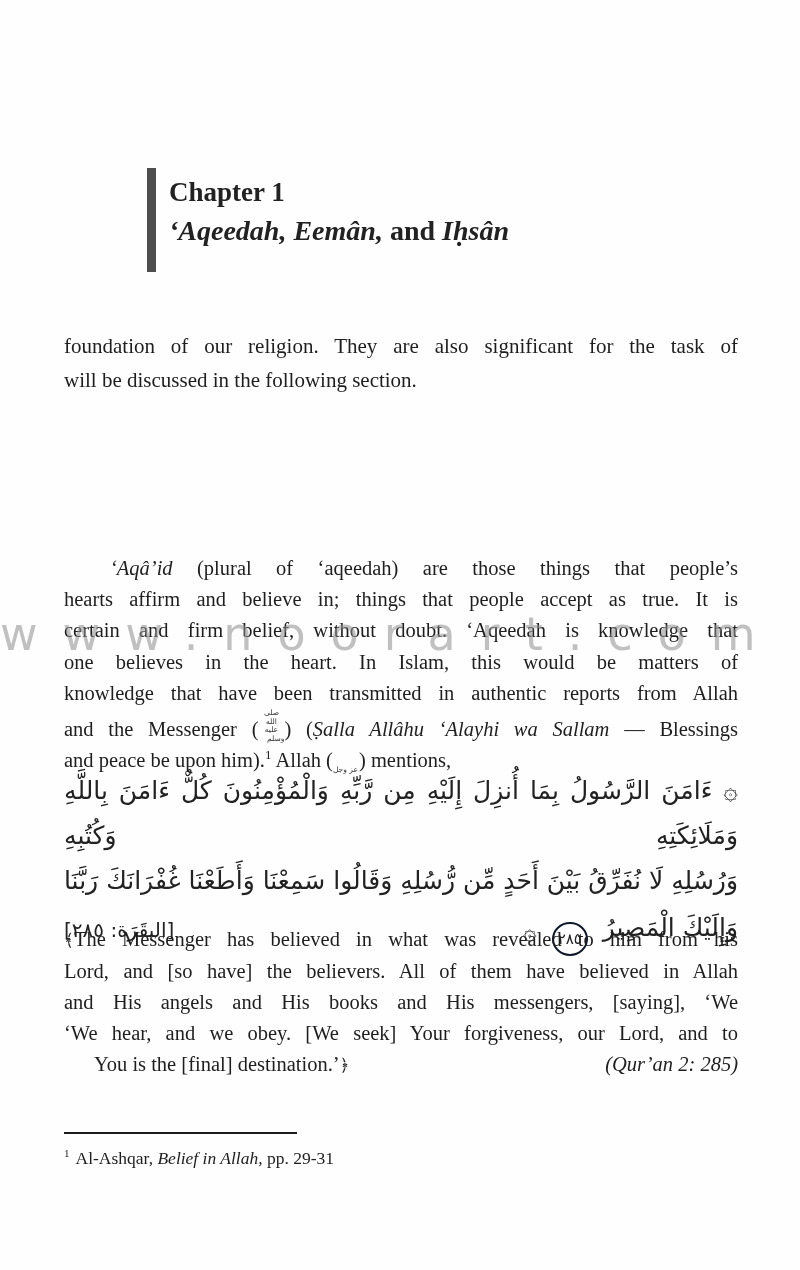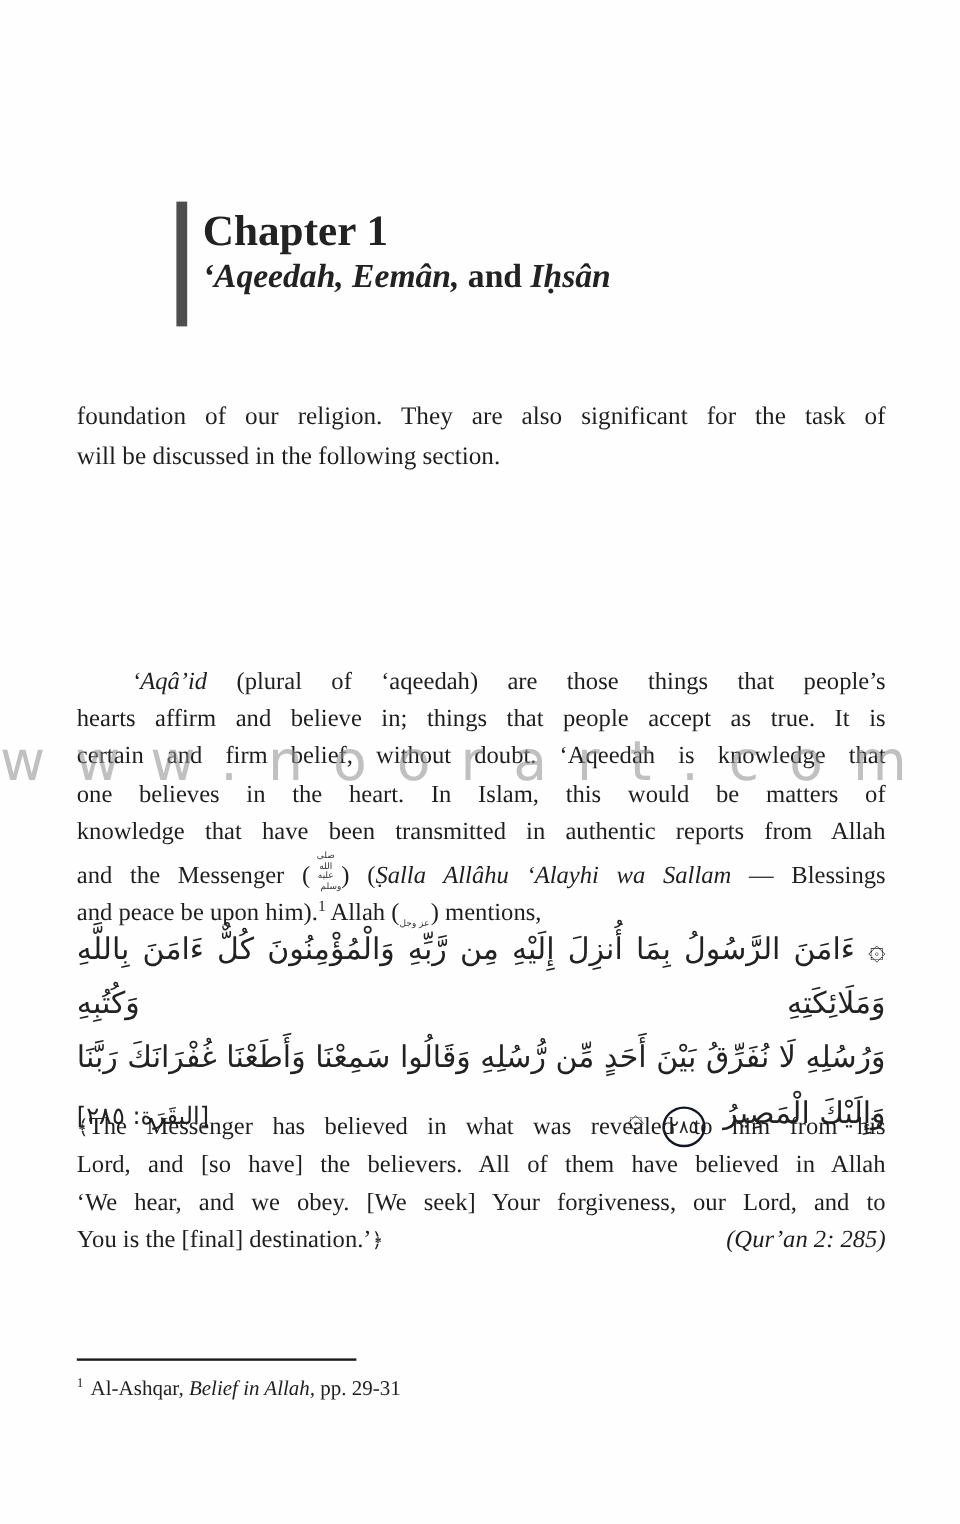--- a/index.html
+++ b/index.html
@@ -7,34 +7,34 @@
         font-family:"Liberation Serif",serif;color:#1e1e1e;}
 
   
   .watermark{position:absolute;top:604px;left:0;width:810px;z-index:9;
              font-family:"DejaVu Sans",sans-serif;font-size:46px;line-height:60px;
              letter-spacing:25px;color:#8f8f8f;opacity:.55;white-space:nowrap;pointer-events:none;}
 
   
   .chapter-bar{position:absolute;left:147px;top:168px;width:9px;height:104px;background:#4e4e4e;}
   .chapter-text{position:absolute;left:169px;top:174px;}
-  .chapter-label{font-size:36px;font-weight:bold;line-height:36px;color:#222;}
+  .chapter-label{font-size:27px;font-weight:bold;line-height:36px;color:#222;}
   .chapter-title{font-size:28px;font-weight:bold;line-height:34px;margin-top:4px;color:#222;}
 
   
   .para{position:absolute;left:64px;width:674px;}
   .jline{text-align:justify;text-align-last:justify;}
   .jline.last{text-align-last:left;}
   .jline.ind{text-indent:46px;}
 
   .intro{top:330px;font-size:21px;line-height:33.5px;}
   .sect{position:absolute;left:64px;top:494px;margin:0;font-size:23px;font-weight:bold;color:#222;}
   .body2{top:553px;font-size:20.5px;line-height:31.2px;}
   .trans{top:924px;font-size:20.5px;line-height:31px;}
-  .trans-last{display:flex;justify-content:space-between;align-items:baseline;}
+  .trans-last{display:flex;justify-content:space-between;align-items:baseline;margin-left:30px;}
   .cite{font-style:italic;}
 
   
   .seg-n{}
   .seg-i{font-style:italic;}
   .seg-b{font-weight:bold;}
   .seg-bi{font-weight:bold;font-style:italic;}
   .seg-sup{vertical-align:super;font-size:13px;line-height:0;}
   .seg-orn{font-family:"DejaVu Sans",sans-serif;font-size:17px;}
   .seg-drop{font-family:"DejaVu Serif",serif;font-style:italic;font-size:55px;line-height:0;
@@ -97,20 +97,21 @@
         <span class="ayah-circle">٢٨٥</span>
         <span class="rosette">۞</span>
       </span>
     </div>
   </div>
 
   <div class="para trans">
     <div>
         <div class="jline"><span class="seg-orn">﴾</span><span class="seg-n">The Messenger has believed in what was revealed to him from his</span></div>
         <div class="jline"><span class="seg-n">Lord, and [so have] the believers. All of them have believed in Allah</span></div>
+        <div class="jline"><span class="seg-n">and His angels and His books and His messengers, [saying], ‘We</span></div>
         <div class="jline"><span class="seg-n">‘We hear, and we obey. [We seek] Your forgiveness, our Lord, and to</span></div>
       </div>
     <div class="trans-last">
       <span><span class="seg-n">You is the [final] destination.’</span><span class="seg-orn">﴿</span></span>
       <span class="cite">(Qur’an 2: 285)</span>
     </div>
   </div>
 
   <div class="footnote-rule"></div>
   <div class="footnote">

